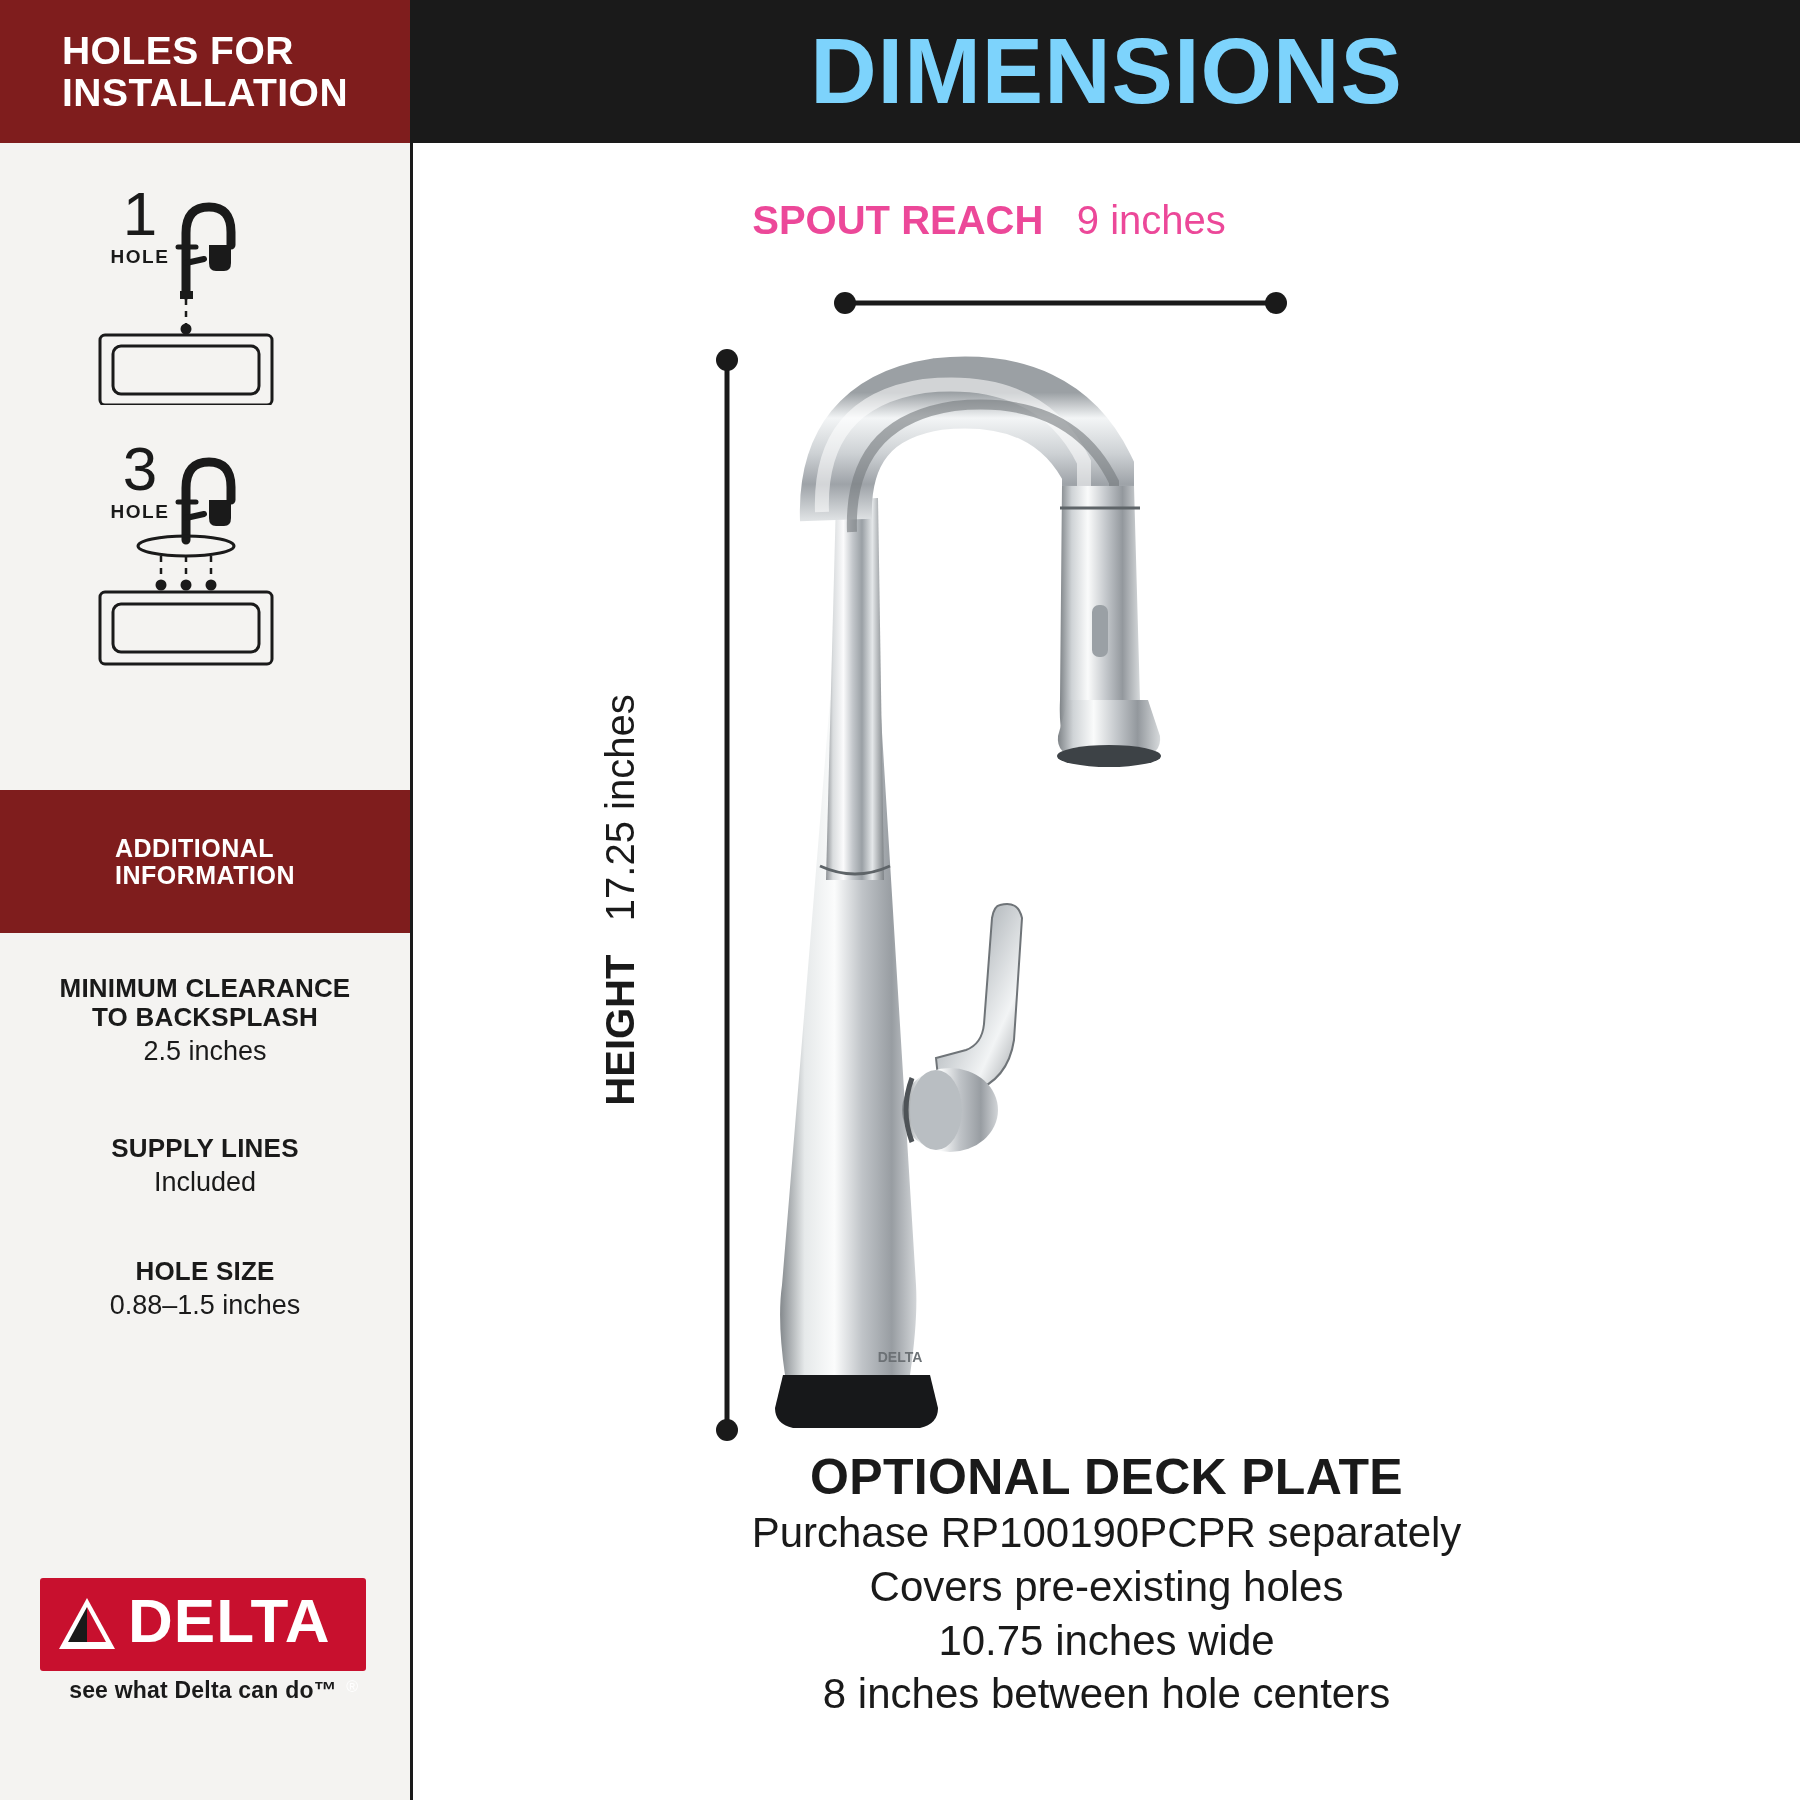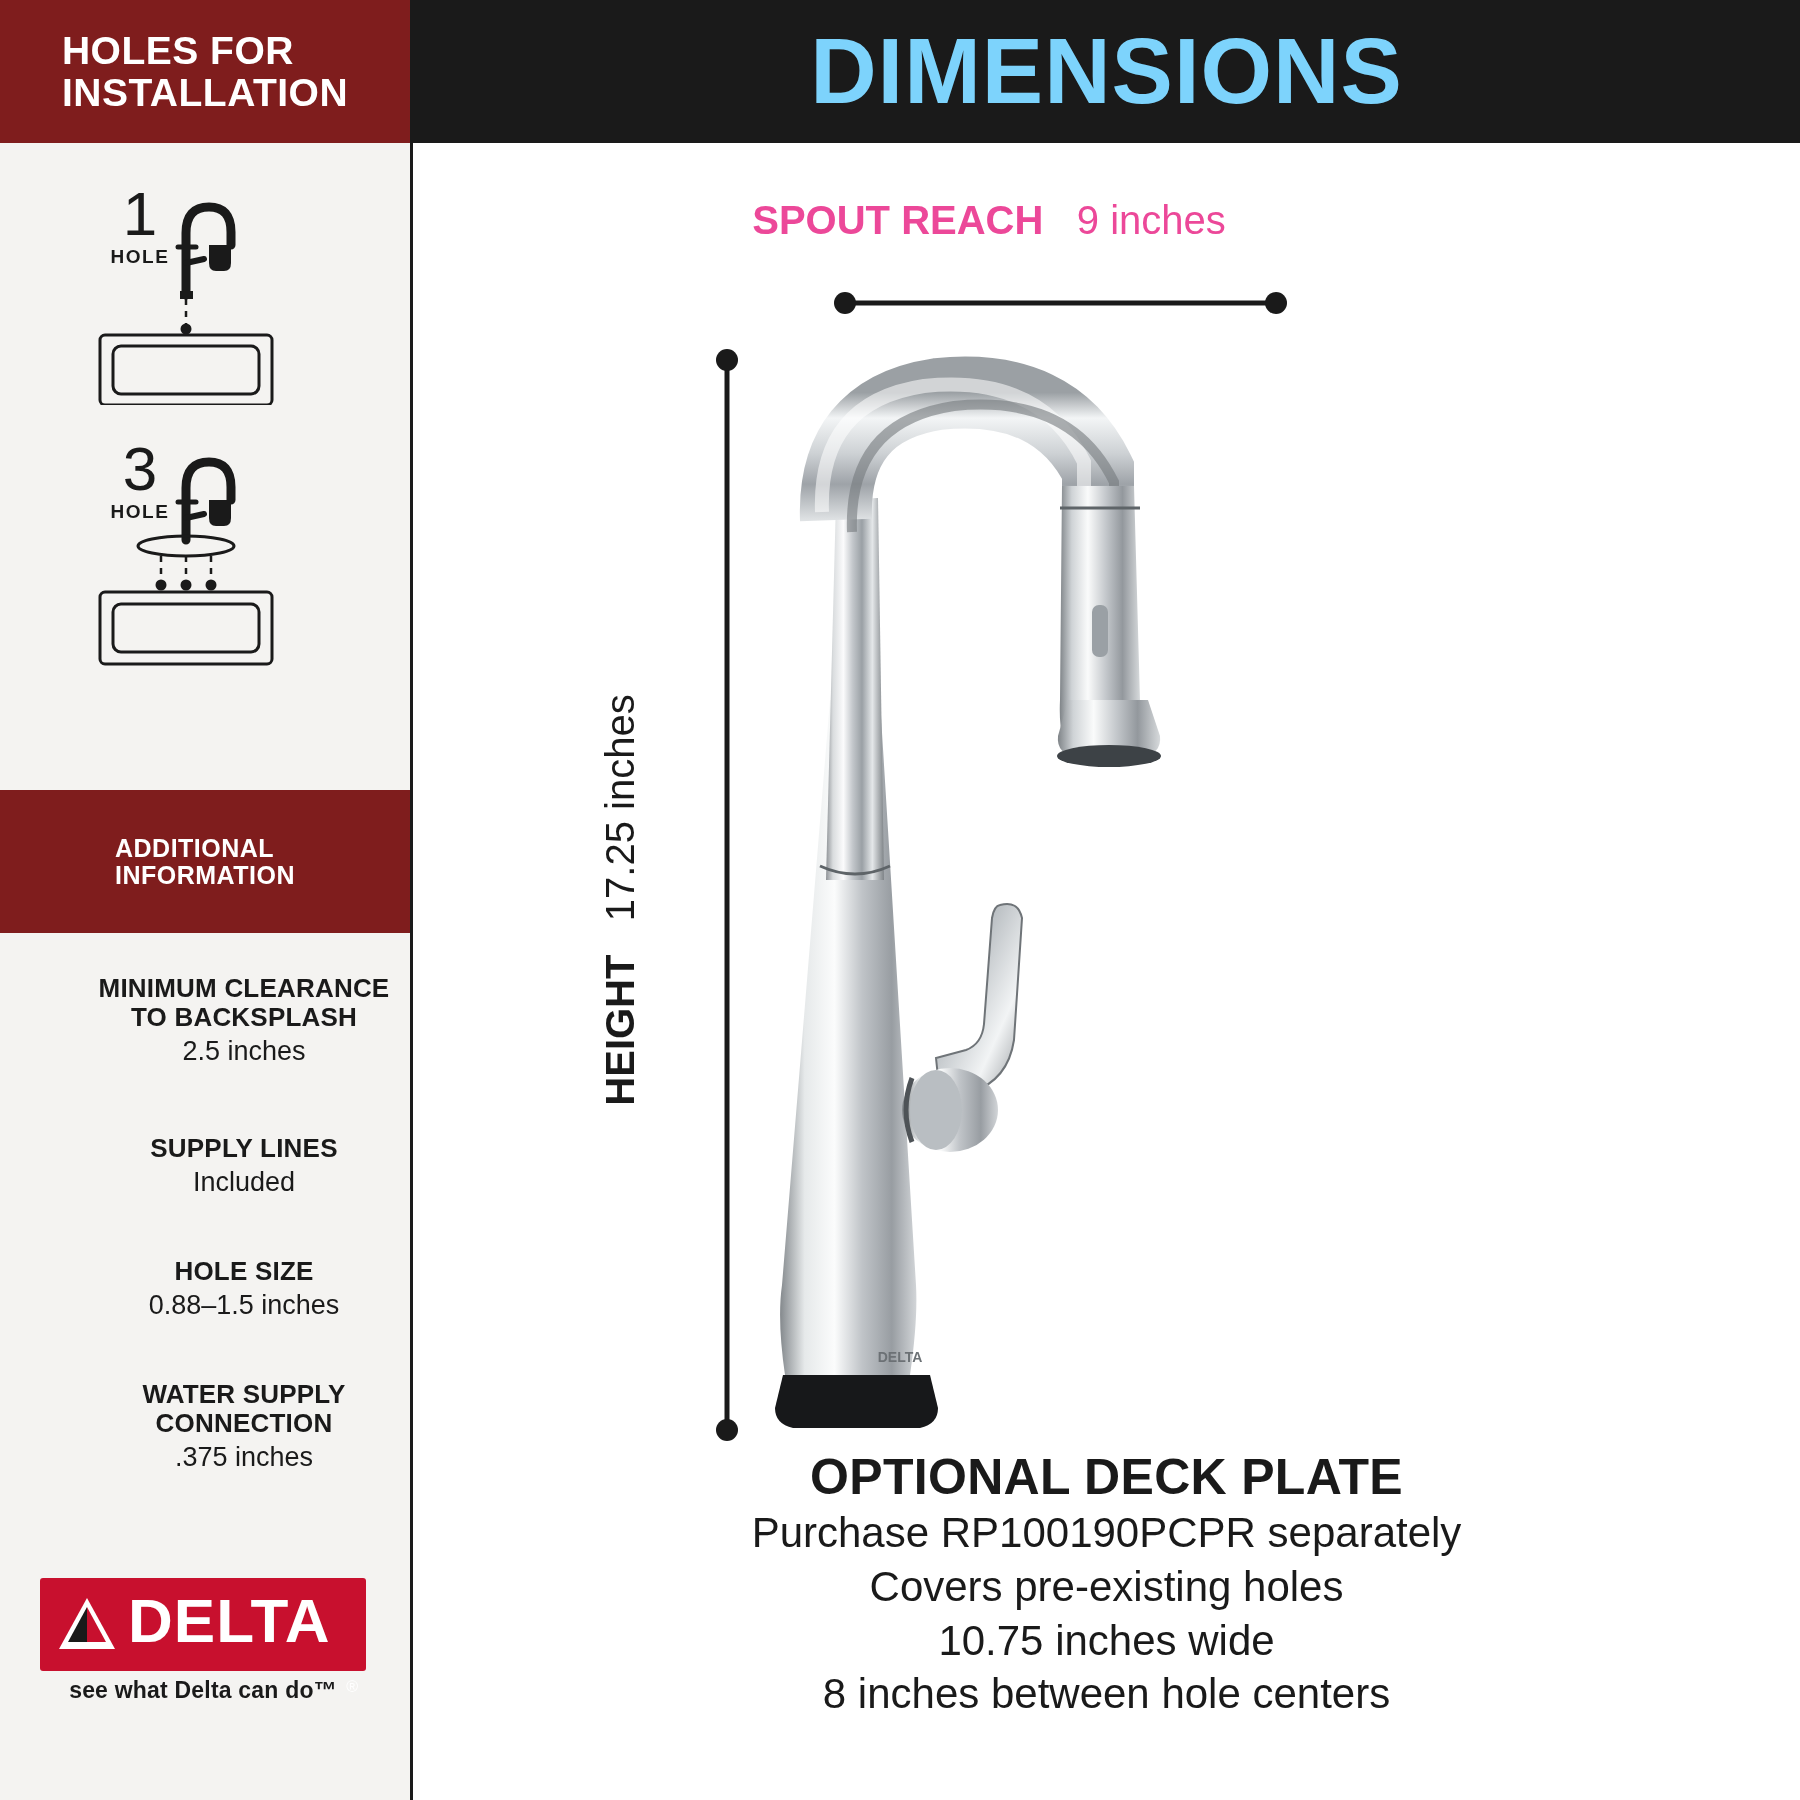--- a/index.html
+++ b/index.html
@@ -81,21 +81,20 @@
     color: #1a1a1a;
     margin-top: 2px;
   }
 
   
   .info-item {
     position: absolute;
     width: 410px;
     text-align: center;
     color: #1a1a1a;
-    padding-left: 39px;
   }
   .info-label {
     font-size: 26px;
     font-weight: bold;
     line-height: 1.12;
     letter-spacing: 0.2px;
   }
   .info-value {
     font-size: 27px;
     font-weight: 400;
@@ -301,25 +300,20 @@
   <div class="info-item" style="top:1134px;">
     <div class="info-label" style="white-space:pre-line;">SUPPLY LINES</div>
     <div class="info-value">Included</div>
   </div>
 
   <div class="info-item" style="top:1257px;">
     <div class="info-label" style="white-space:pre-line;">HOLE SIZE</div>
     <div class="info-value">0.88–1.5 inches</div>
   </div>
 
-  <div class="info-item" style="top:1380px;">
-    <div class="info-label" style="white-space:pre-line;">WATER SUPPLY
-CONNECTION</div>
-    <div class="info-value">.375 inches</div>
-  </div>
 
   <div id="delta-logo">
     <div class="logo-box"></div>
     <svg class="logo-tri" viewBox="0 0 62 58">
       <polygon points="31,3 59,54 3,54" fill="#ffffff"></polygon>
       <polygon points="31,12 50,47 31,47" fill="#c8102e"></polygon>
       <polygon points="31,12 12,47 31,47" fill="#1a1a1a"></polygon>
     </svg>
     <div class="logo-text">DELTA</div>
     <div class="logo-reg">®</div>

